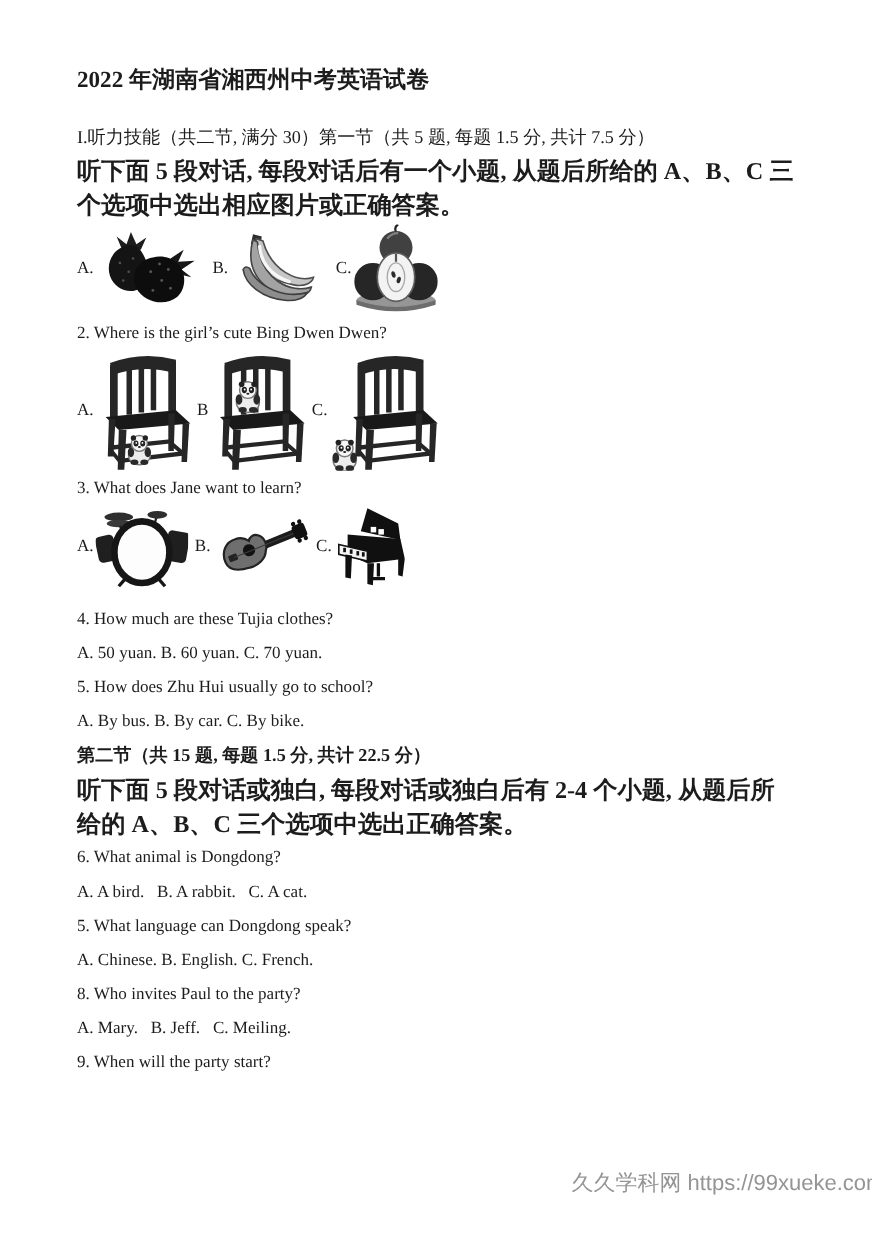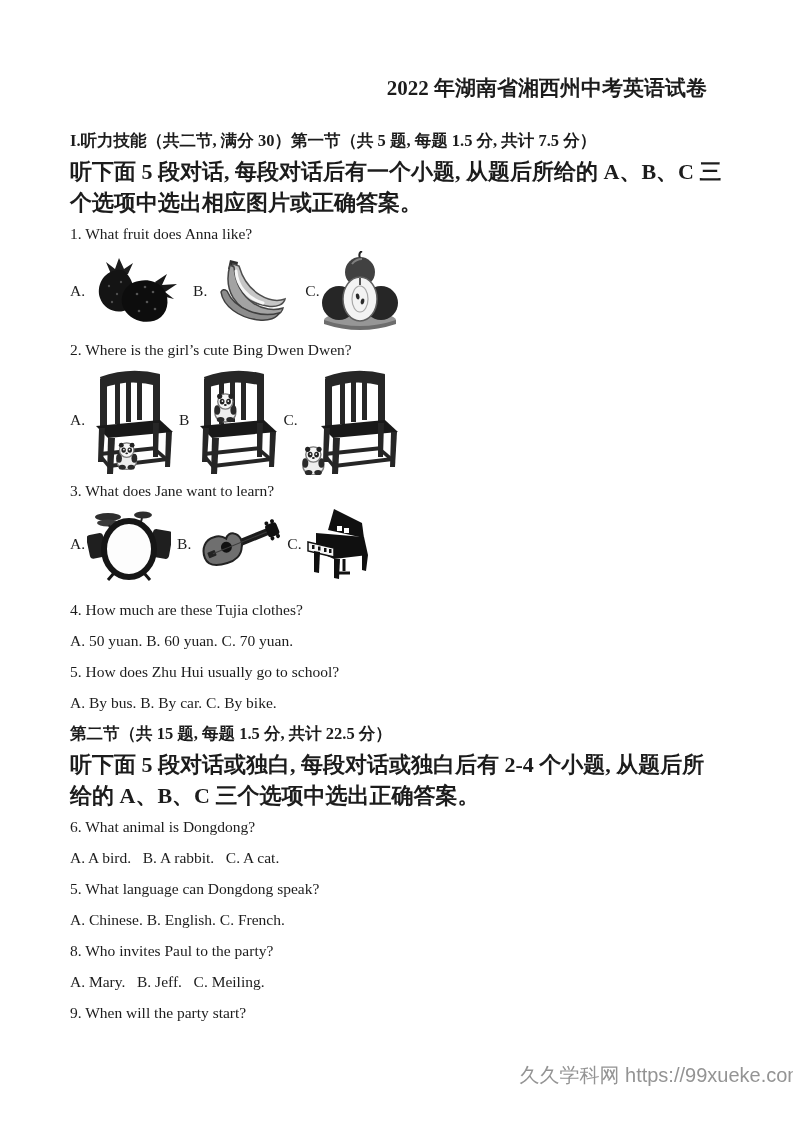--- a/index.html
+++ b/index.html
@@ -7,24 +7,24 @@
     position:relative;
     width:793px;height:1122px;
     background:#ffffff;
     overflow:hidden;
     font-family:"Liberation Serif","DejaVu Serif",serif;
     color:#1c1c1c;
   }
   .content{position:absolute;left:70px;top:0;width:653px;padding-top:57px;}
   .title{
     font-size:21px;line-height:30px;font-weight:bold;
-    text-align:right;margin:16px;
+    text-align:left;margin:0;
   }
   .heading{
-    font-weight:bold;font-size:16.5px;line-height:31px;
+    font-weight:normal;font-size:16.5px;line-height:31px;
     margin:22px 0 0 0;white-space:pre-wrap;
   }
   .heading2{
     font-weight:bold;font-size:16.5px;line-height:31px;
     margin:0;white-space:pre-wrap;
   }
   .instructions{
     font-weight:bold;font-size:22px;line-height:31px;
     margin:0;white-space:pre-wrap;
   }
@@ -90,21 +90,20 @@
 </svg>
 
 <div class="page">
   <div class="content">
 
     <h1 class="title">2022 年湖南省湘西州中考英语试卷</h1>
 
     <p class="heading">I.听力技能（共二节, 满分 30）第一节（共 5 题, 每题 1.5 分, 共计 7.5 分）</p>
     <p class="instructions">听下面 5 段对话, 每段对话后有一个小题, 从题后所给的 A、B、C 三个选项中选出相应图片或正确答案。</p>
 
-    <p class="qtext">1. What fruit does Anna like?</p>
     <div class="img-row row-fruits">
       <span class="opt-label">A.</span>
       <svg class="pic ml2" width="92" height="74" viewBox="0 0 92 74">
         <path d="M24 20 L19 8 L28 15 L32 4 L37 15 L46 9 L41 20 Z" fill="#1d1d1d"></path>
         <path d="M30 16 C16 18 9 32 13 44 C17 56 31 61 41 55 C47 50 49 35 44 26 C40 18 36 15 30 16 Z" fill="#141414"></path>
         <circle cx="22" cy="32" r="1.2" fill="#4f4f4f"></circle>
           <circle cx="30" cy="40" r="1.2" fill="#4f4f4f"></circle>
         <circle cx="25" cy="48" r="1.2" fill="#4f4f4f"></circle>
           <circle cx="34" cy="28" r="1.2" fill="#4f4f4f"></circle>
         <path d="M68 28 L80 20 L75 31 L90 30 L78 38 L87 45 L75 42 Z" fill="#181818"></path>

